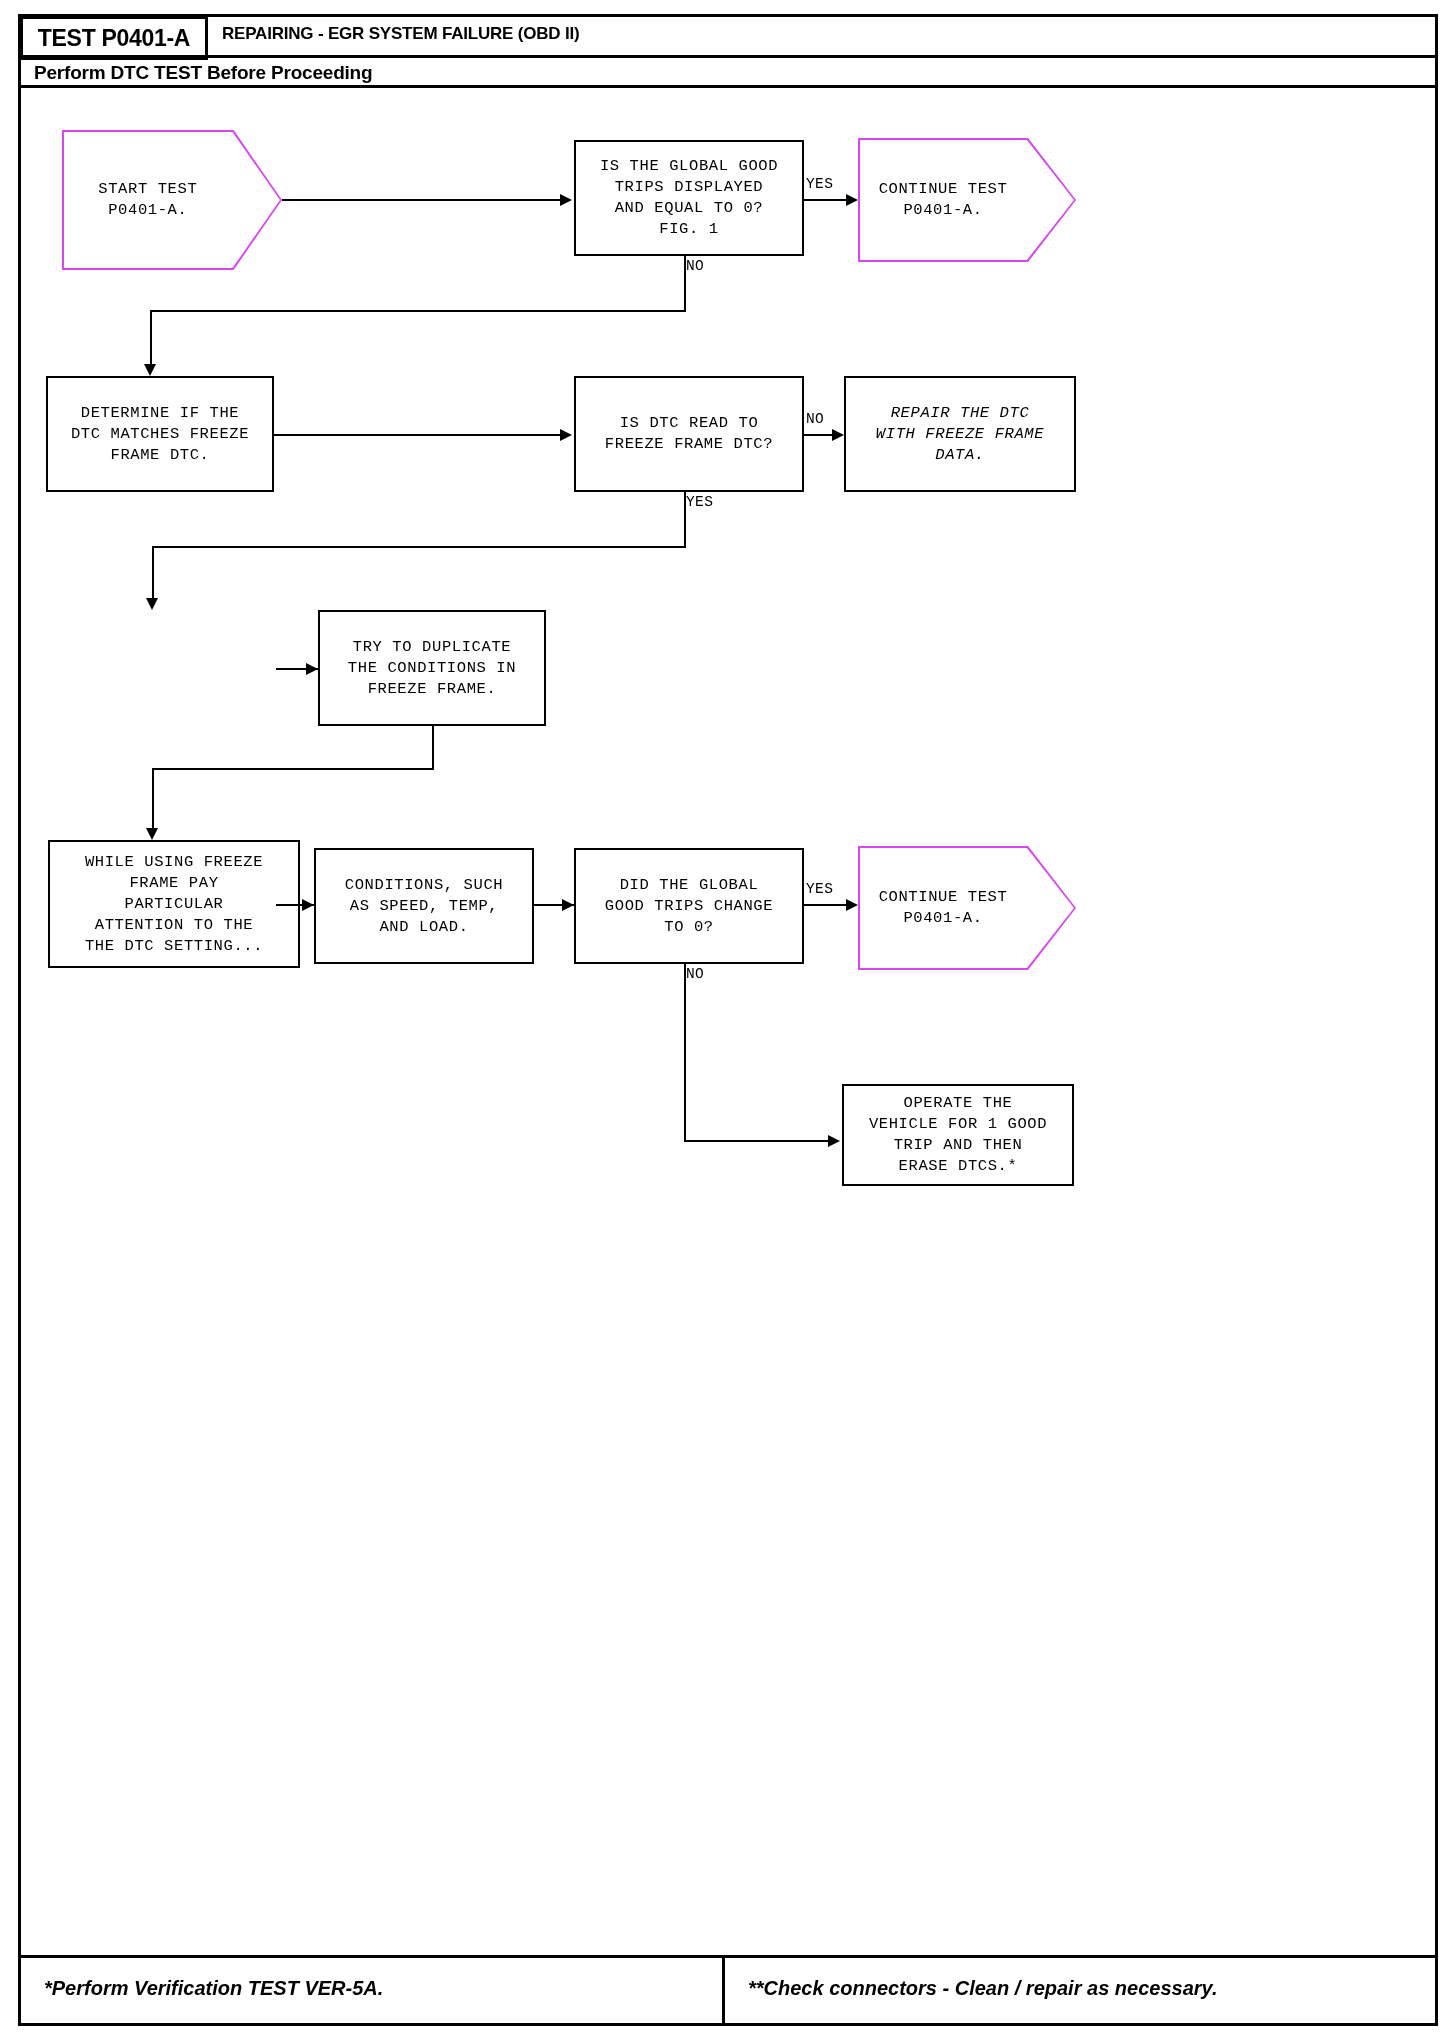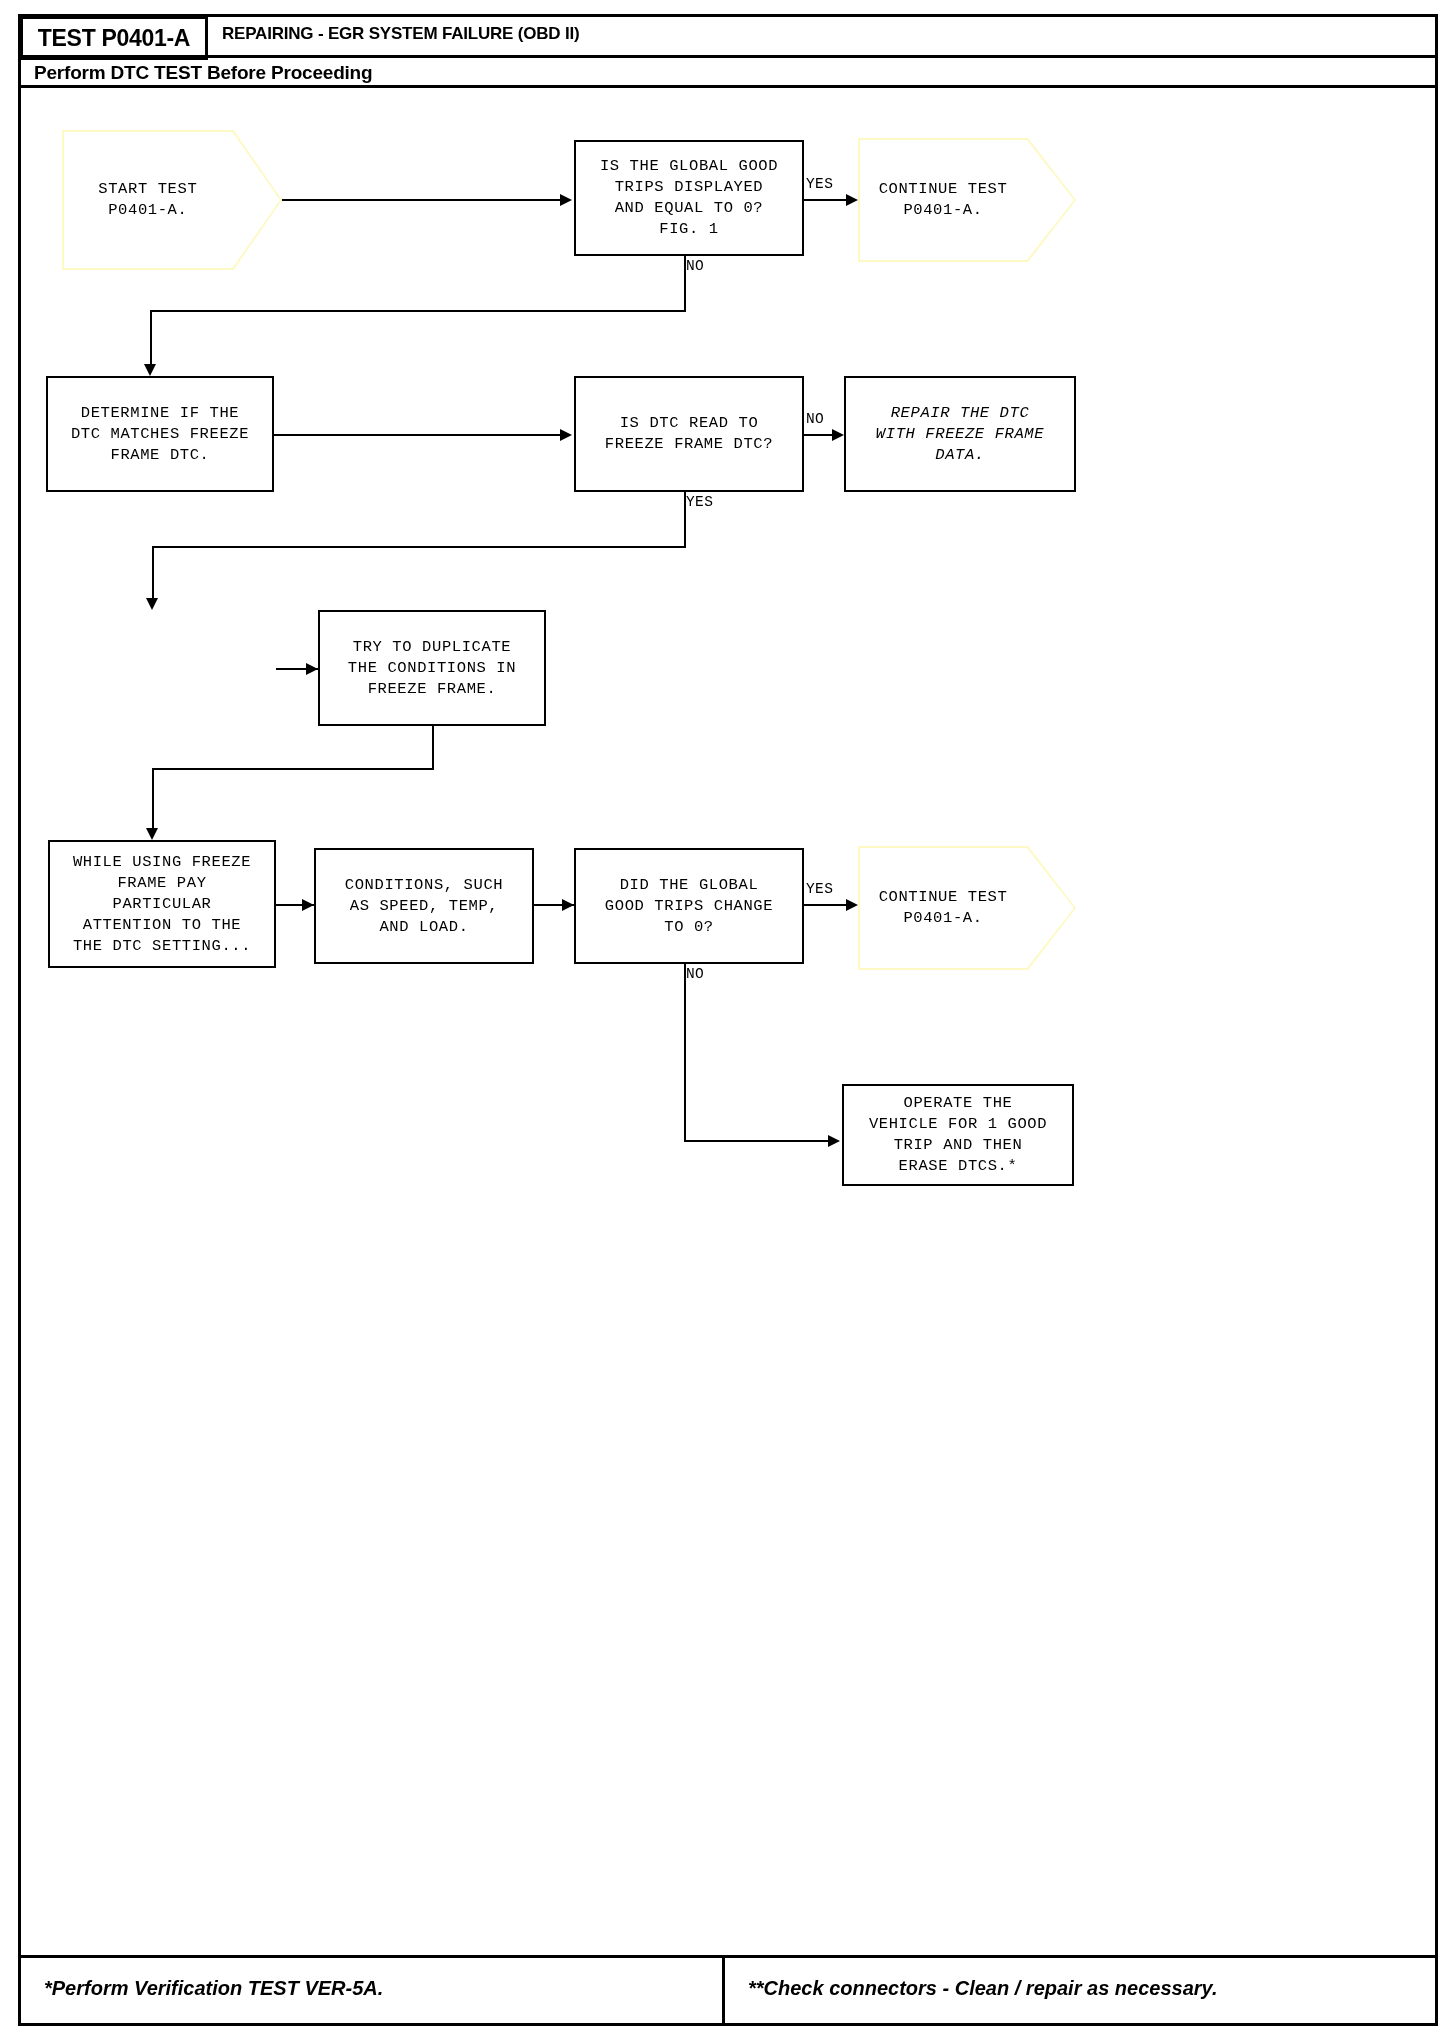--- a/index.html
+++ b/index.html
@@ -148,21 +148,21 @@
     line-height: 21px;
     letter-spacing: 0.6px;
     color: #000;
     white-space: pre-line;
   }
 
   
   .node-arrow {
     position: absolute;
     box-sizing: border-box;
-    background: #fef9c3;
+    background: #d946ef;
     display: block;
   }
   .node-arrow .inner {
     position: absolute;
     left: 2px;
     top: 2px;
     right: 2px;
     bottom: 2px;
     background: #fff;
     clip-path: polygon(0% 0%, 78% 0%, 100% 50%, 78% 100%, 0% 100%);
@@ -311,21 +311,21 @@
     <div class="node-text">TRY TO DUPLICATE
 THE CONDITIONS IN
 FREEZE FRAME.</div>
   </div>
 
   <div class="vline" style="left:432px; top:726px; height:44px;"></div>
   <div class="hline" style="left:152px; top:768px; width:282px;"></div>
   <div class="vline" style="left:152px; top:768px; height:66px;"></div>
   <div class="arrowhead-down" style="left:146px; top:828px;"></div>
 
-  <div class="node" style="left:48px; top:840px; width:228px; height:128px;">
+  <div class="node" style="left:48px; top:840px; width:252px; height:128px;">
     <div class="node-text">WHILE USING FREEZE
 FRAME PAY
 PARTICULAR
 ATTENTION TO THE
 THE DTC SETTING...</div>
   </div>
 
   <div class="hline" style="left:276px; top:904px; width:38px;"></div>
   <div class="arrowhead-right" style="left:302px; top:899px;"></div>
 

